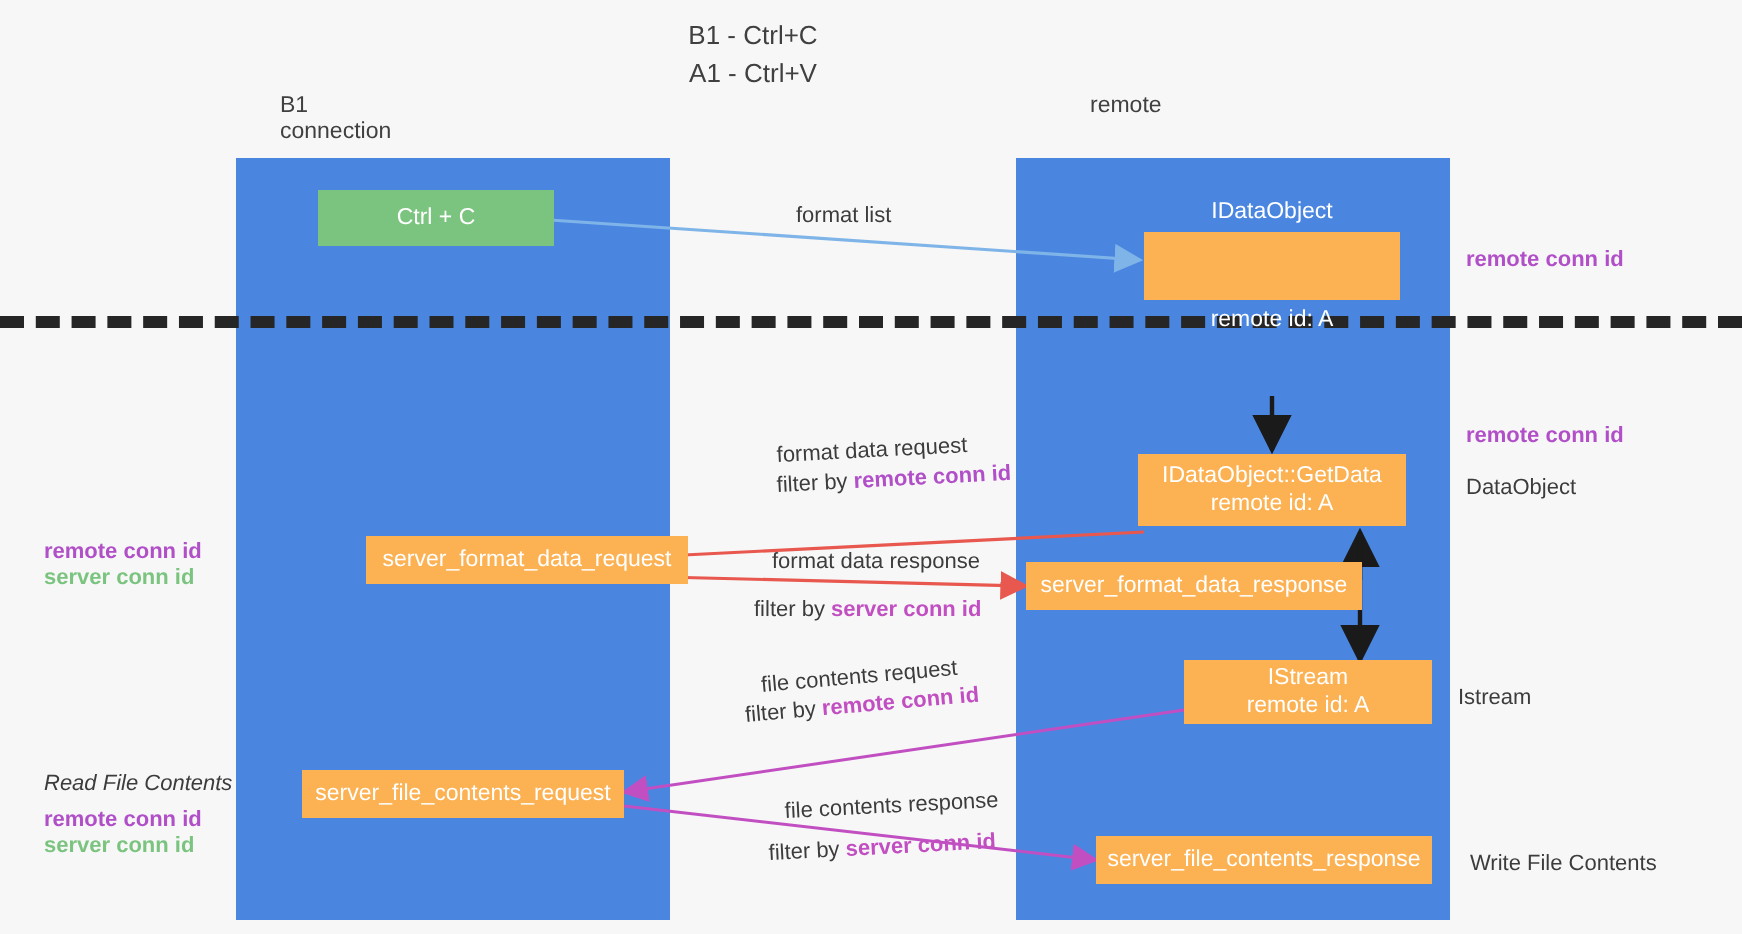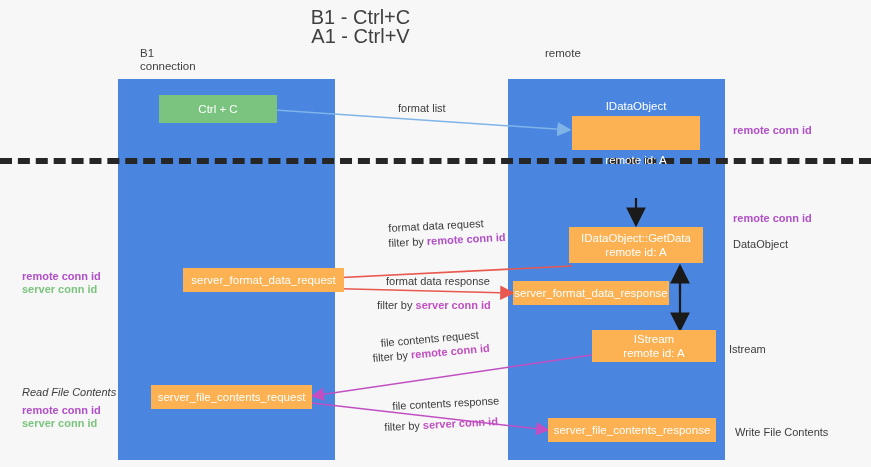--- a/index.html
+++ b/index.html
@@ -6,22 +6,22 @@
   body{
     width:871px;height:467px;position:relative;overflow:hidden;
     font-family:"Liberation Sans", sans-serif;
     color:#3c3c3c;
   }
   .stage{position:absolute;inset:0;}
   .abs{position:absolute;}
 
   
   .title{
-    left:0;top:8px;width:721px;text-align:center;
-    font-size:20px;line-height:19px;color:#404040;
+    left:16px;top:8px;width:721px;text-align:center;
+    font-size:13px;line-height:19px;color:#404040;
   }
 
   
   .lane-head{
     font-size:11.5px;line-height:13px;color:#404040;
   }
 
   
   .lane{
     background:#4a86e0;
@@ -124,21 +124,21 @@
 
   <div class="abs node orange" style="left:569px;top:227px;width:134px;height:36px;">
     <div>IDataObject::GetData</div>
     <div class="l2">remote id: A</div>
   </div>
 
   <div class="abs node orange" style="left:151px;top:268px;width:161px;height:24px;margin-left:32px;">
     <div>server_format_data_request</div>
   </div>
 
-  <div class="abs node orange" style="left:513px;top:281px;width:156px;height:24px;">
+  <div class="abs node orange" style="left:513px;top:281px;width:168px;height:24px;">
     <div>server_format_data_response</div>
   </div>
 
   <div class="abs node orange" style="left:592px;top:330px;width:124px;height:32px;">
     <div>IStream</div>
     <div class="l2">remote id: A</div>
   </div>
 
   <div class="abs node orange" style="left:151px;top:385px;width:161px;height:24px;">
     <div>server_file_contents_request</div>

